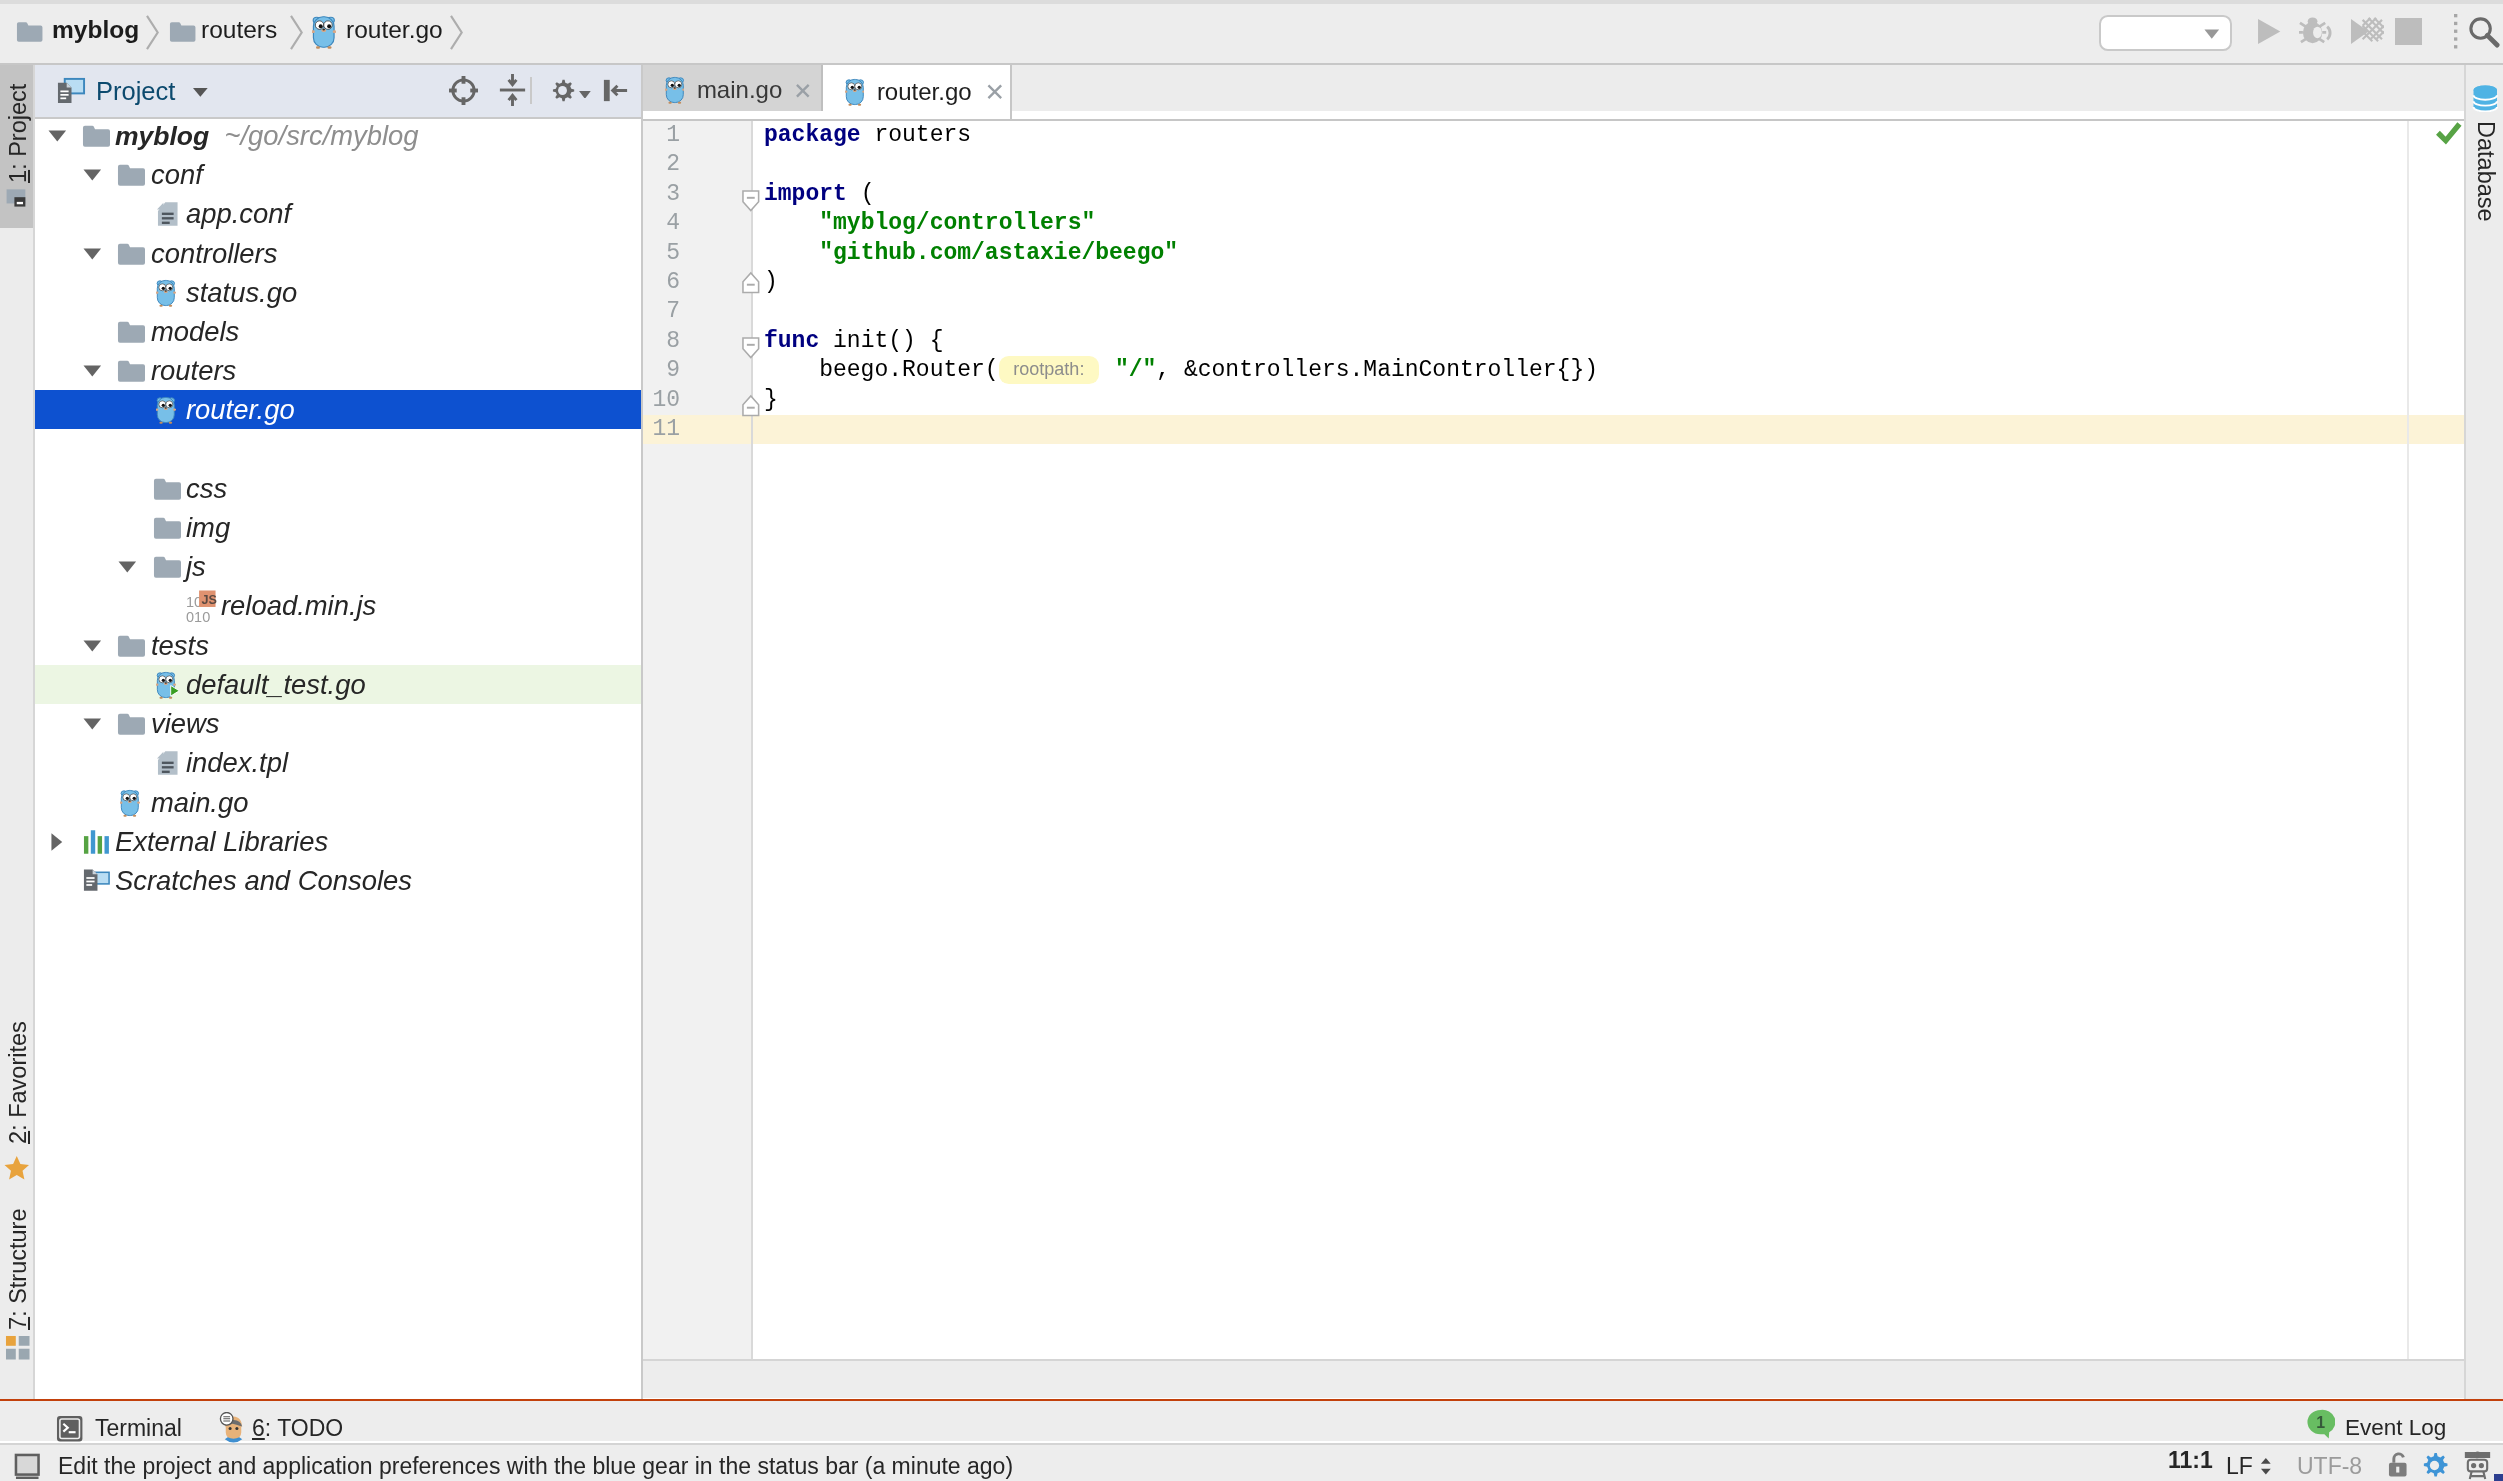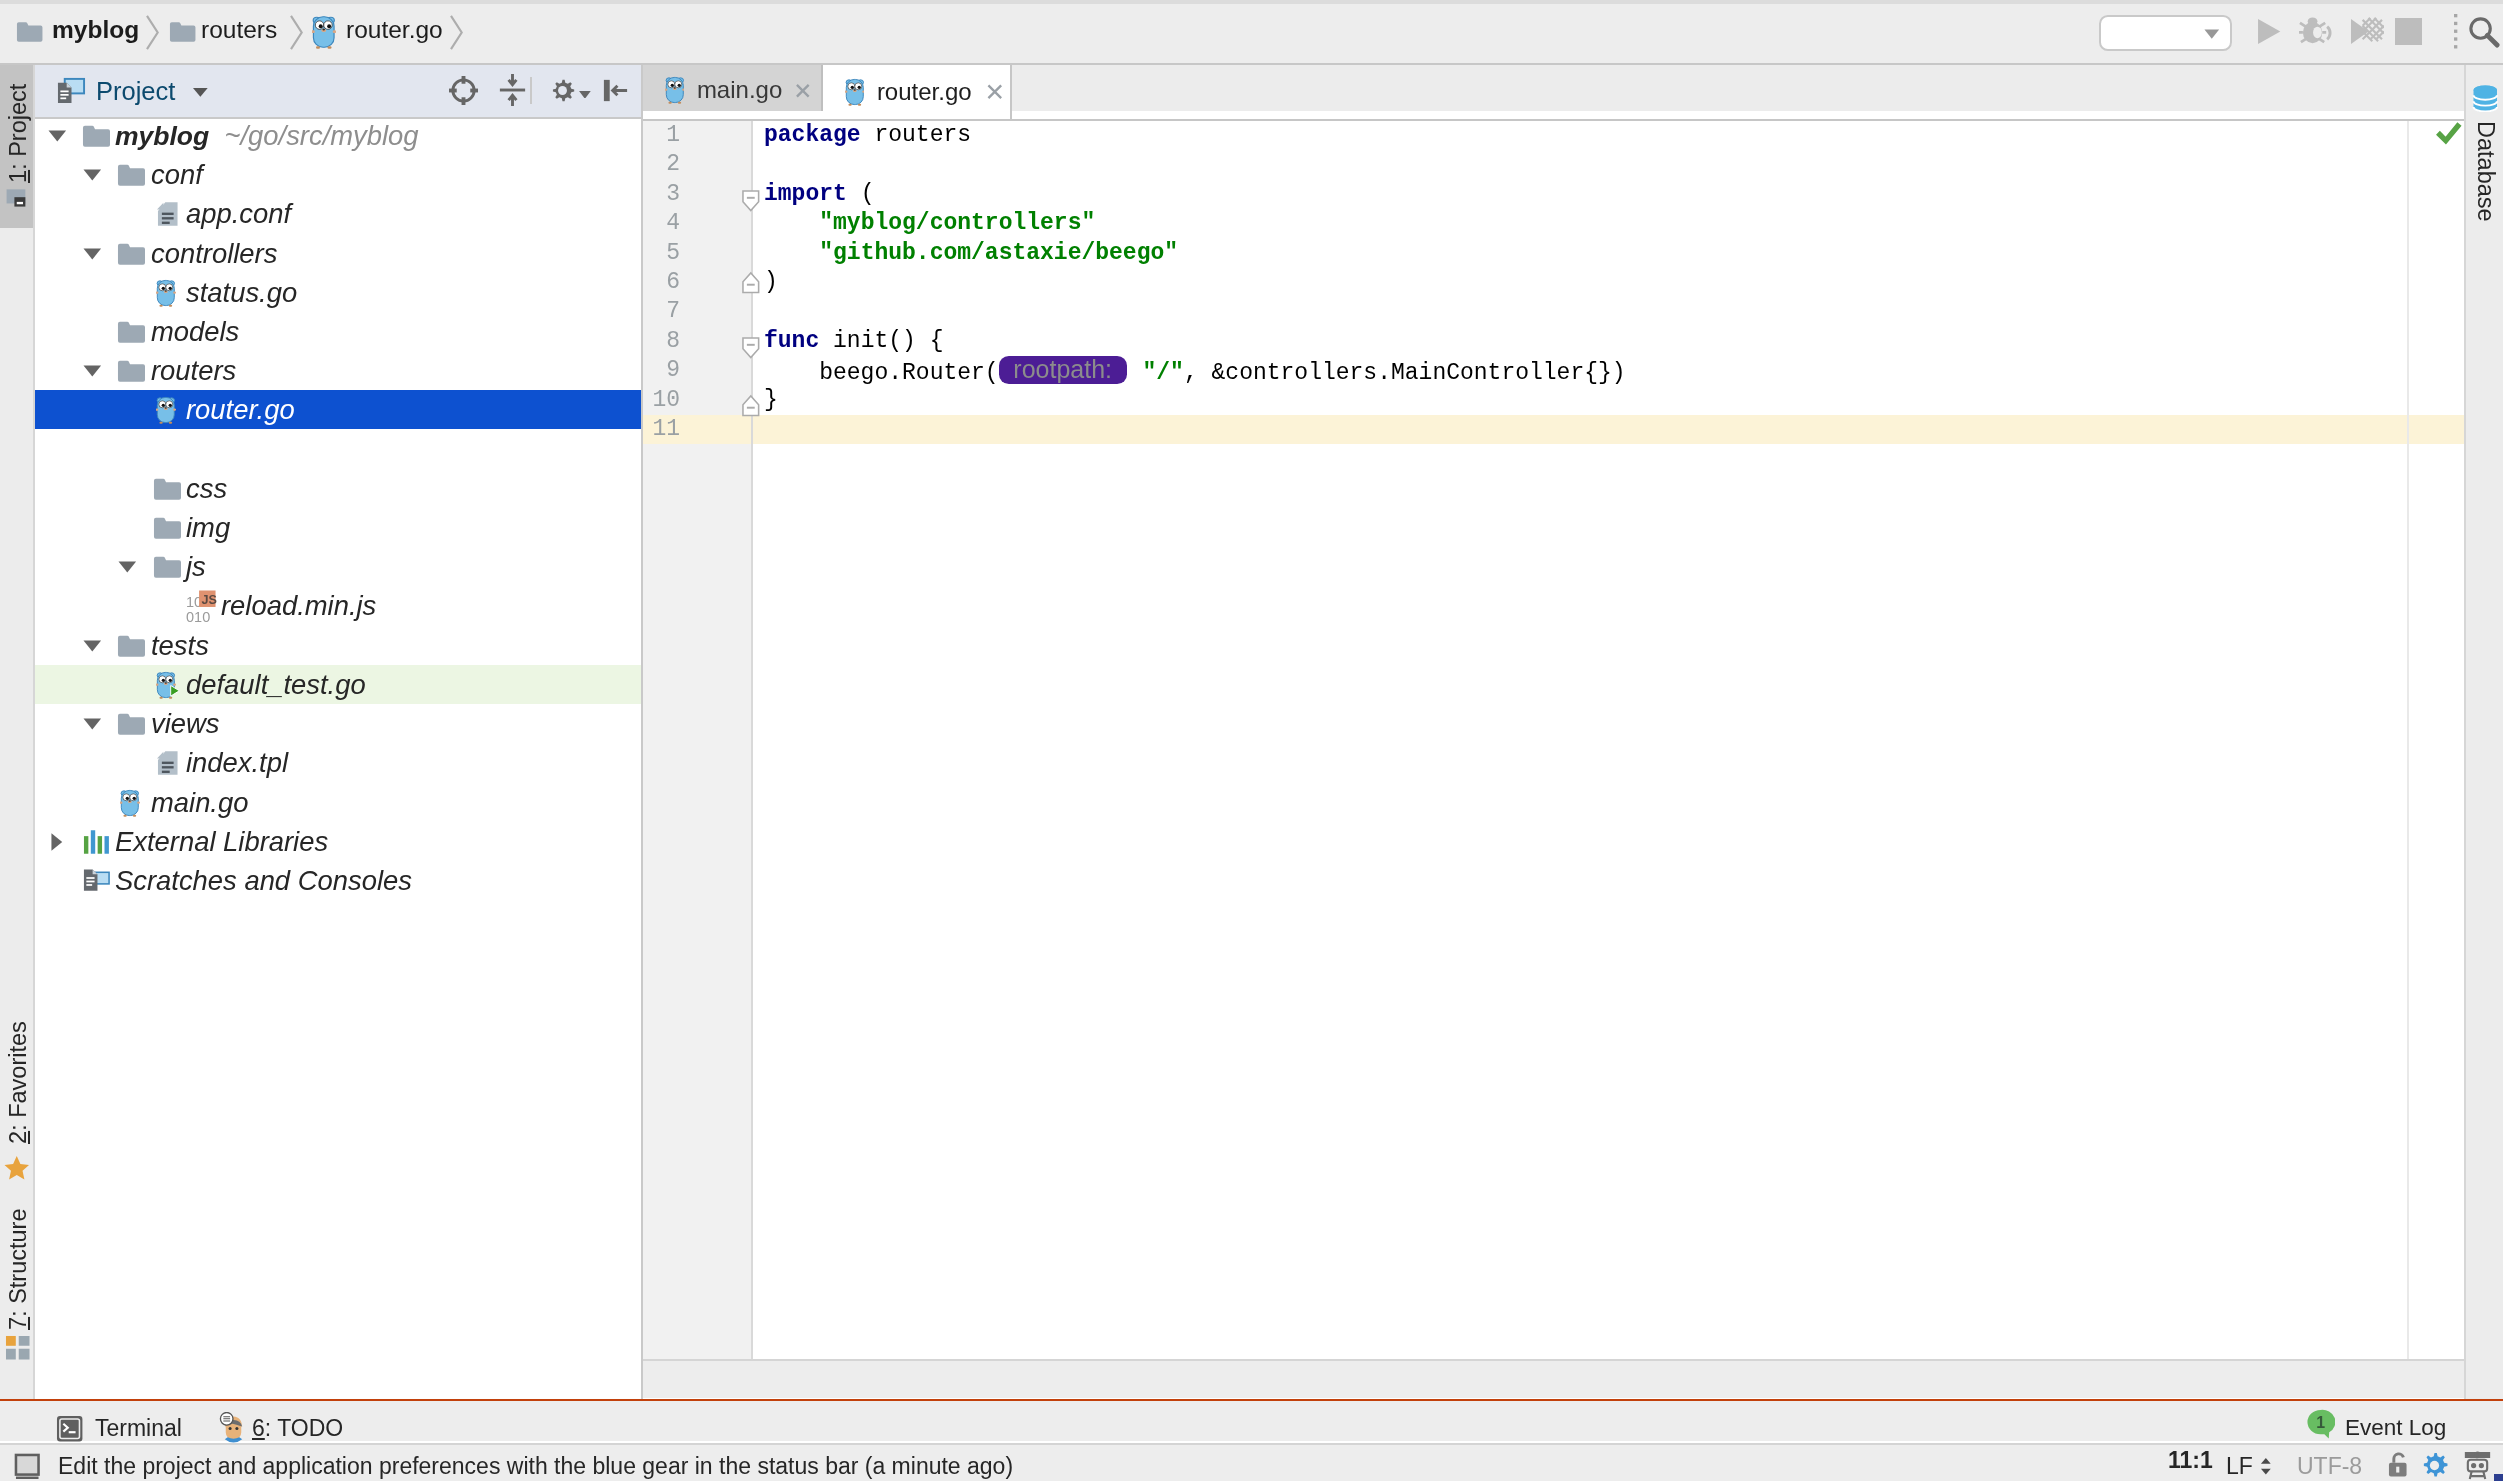--- a/index.html
+++ b/index.html
@@ -411,21 +411,21 @@
   <svg class="abs" style="left:98px;top:273px" width="19.6" height="23.5" viewBox="0 0 20 24">
       <path d="M2 22 L18 22 L18 11 L10 2 L2 11 Z" fill="#fff" stroke="#ababab" stroke-width="1.6"></path>
       <rect x="6" y="13" width="8" height="2" fill="#ababab"></rect>
     </svg>
   <div class="cline" style="top:0px"><span class="kw">package</span> routers</div>
   <div class="cline" style="top:59px"><span class="kw">import</span> (</div>
   <div class="cline" style="top:88px">    <span class="str">"myblog/controllers"</span></div>
   <div class="cline" style="top:118px">    <span class="str">"github.com/astaxie/beego"</span></div>
   <div class="cline" style="top:147px">)</div>
   <div class="cline" style="top:206px"><span class="kw">func</span> init() {</div>
-  <div class="cline" style="top:235px">    beego.Router(<span style="display:inline-block;font-family:'Liberation Sans';font-size:25px;color:#8c8c8c;background:#4c1d95;border-radius:9.8px;padding:1px 14.7px;line-height:25.5px;vertical-align:1px;margin-right:2px;">rootpath:</span> <span class="str">"/"</span>, &amp;controllers.MainController{})</div>
+  <div class="cline" style="top:235px">    beego.Router(<span style="display:inline-block;font-family:'Liberation Sans';font-size:18px;color:#8c8c8c;background:#fef9c3;border-radius:9.8px;padding:1px 14.7px;line-height:25.5px;vertical-align:1px;margin-right:2px;">rootpath:</span> <span class="str">"/"</span>, &amp;controllers.MainController{})</div>
   <div class="cline" style="top:265px">}</div>
   <div class="abs" style="left:1764px;top:0;width:2px;height:1239px;background:#e9e9e9;"></div>
   <svg class="abs" style="left:1792px;top:0px" width="27.4" height="24.5" viewBox="0 0 28 25">
       <path d="M3 12 L11 20 L25 3" stroke="#57a345" stroke-width="5.5" fill="none"></path>
     </svg>
 </div>
 <div class="abs" id="botband"></div>
 <div class="abs" id="rightstripe">
   <svg class="abs" style="left:5.9px;top:19.6px" width="26.5" height="27.4" viewBox="0 0 27 28">
     <path fill="#4fb3e4" d="M1.5 5 a12 4.6 0 0 1 24 0 l0 18 a12 4.6 0 0 1 -24 0 Z"></path>

